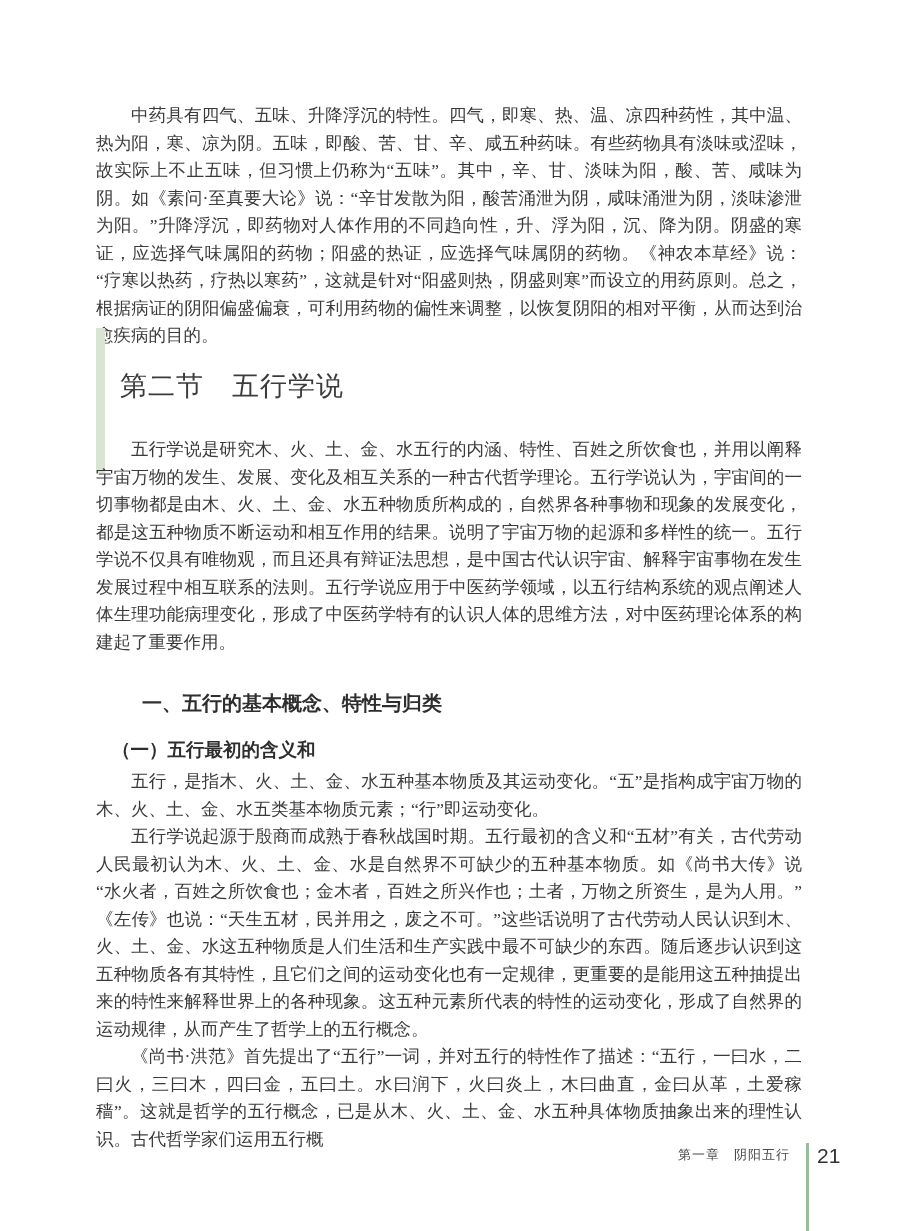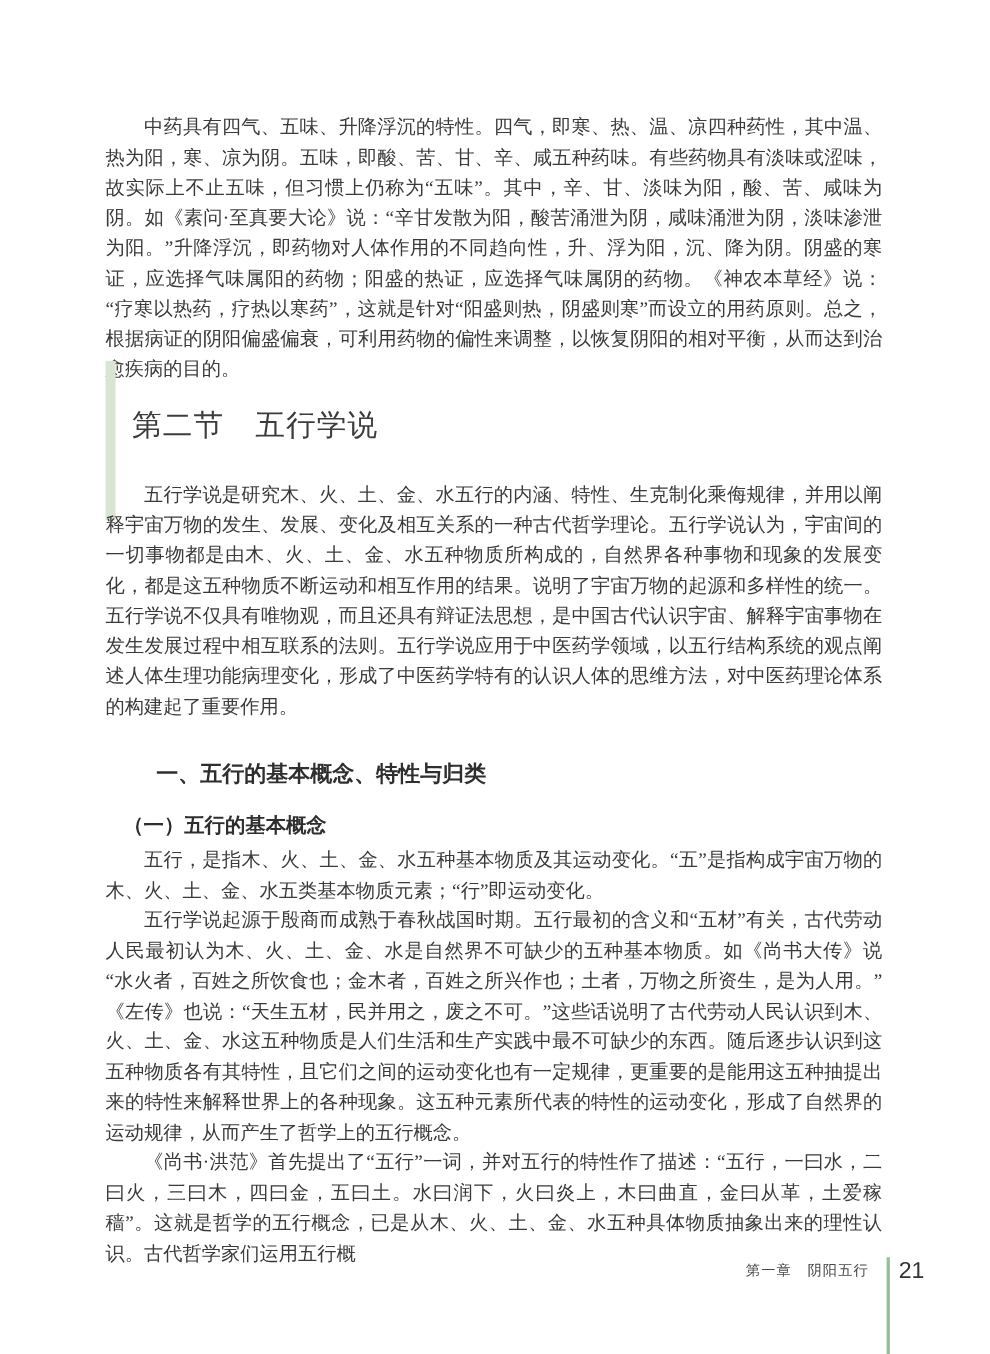--- a/index.html
+++ b/index.html
@@ -80,25 +80,25 @@
 <div class="page">
 
   <div class="body-text" style="top:102px;">
     <p>中药具有四气、五味、升降浮沉的特性。四气，即寒、热、温、凉四种药性，其中温、热为阳，寒、凉为阴。五味，即酸、苦、甘、辛、咸五种药味。有些药物具有淡味或涩味，故实际上不止五味，但习惯上仍称为“五味”。其中，辛、甘、淡味为阳，酸、苦、咸味为阴。如《素问·至真要大论》说：“辛甘发散为阳，酸苦涌泄为阴，咸味涌泄为阴，淡味渗泄为阳。”升降浮沉，即药物对人体作用的不同趋向性，升、浮为阳，沉、降为阴。阴盛的寒证，应选择气味属阳的药物；阳盛的热证，应选择气味属阴的药物。《神农本草经》说：“疗寒以热药，疗热以寒药”，这就是针对“阳盛则热，阴盛则寒”而设立的用药原则。总之，根据病证的阴阳偏盛偏衰，可利用药物的偏性来调整，以恢复阴阳的相对平衡，从而达到治愈疾病的目的。</p>
   </div>
 
   <div class="section-bar"></div>
   <div class="section-title">第二节　五行学说</div>
 
   <div class="body-text" style="top:436px;">
-    <p>五行学说是研究木、火、土、金、水五行的内涵、特性、生克制化乘侮规律，并用以阐释宇宙万物的发生、发展、变化及相互关系的一种古代哲学理论。五行学说认为，宇宙间的一切事物都是由木、火、土、金、水五种物质所构成的，自然界各种事物和现象的发展变化，都是这五种物质不断运动和相互作用的结果。说明了宇宙万物的起源和多样性的统一。五行学说不仅具有唯物观，而且还具有辩证法思想，是中国古代认识宇宙、解释宇宙事物在发生发展过程中相互联系的法则。五行学说应用于中医药学领域，以五行结构系统的观点阐述人体生理功能病理变化，形成了中医药学特有的认识人体的思维方法，对中医药理论体系的构建起了重要作用。</p>
+    <p>五行学说是研究木、火、土、金、水五行的内涵、特性、百姓之所饮食也，并用以阐释宇宙万物的发生、发展、变化及相互关系的一种古代哲学理论。五行学说认为，宇宙间的一切事物都是由木、火、土、金、水五种物质所构成的，自然界各种事物和现象的发展变化，都是这五种物质不断运动和相互作用的结果。说明了宇宙万物的起源和多样性的统一。五行学说不仅具有唯物观，而且还具有辩证法思想，是中国古代认识宇宙、解释宇宙事物在发生发展过程中相互联系的法则。五行学说应用于中医药学领域，以五行结构系统的观点阐述人体生理功能病理变化，形成了中医药学特有的认识人体的思维方法，对中医药理论体系的构建起了重要作用。</p>
   </div>
 
   <div class="heading-1">一、五行的基本概念、特性与归类</div>
-  <div class="heading-2">（一）五行的基本概念</div>
+  <div class="heading-2">（一）五行最初的含义和</div>
 
   <div class="body-text" style="top:768px;">
     <p>五行，是指木、火、土、金、水五种基本物质及其运动变化。“五”是指构成宇宙万物的木、火、土、金、水五类基本物质元素；“行”即运动变化。</p>
     <p>五行学说起源于殷商而成熟于春秋战国时期。五行最初的含义和“五材”有关，古代劳动人民最初认为木、火、土、金、水是自然界不可缺少的五种基本物质。如《尚书大传》说“水火者，百姓之所饮食也；金木者，百姓之所兴作也；土者，万物之所资生，是为人用。”《左传》也说：“天生五材，民并用之，废之不可。”这些话说明了古代劳动人民认识到木、火、土、金、水这五种物质是人们生活和生产实践中最不可缺少的东西。随后逐步认识到这五种物质各有其特性，且它们之间的运动变化也有一定规律，更重要的是能用这五种抽提出来的特性来解释世界上的各种现象。这五种元素所代表的特性的运动变化，形成了自然界的运动规律，从而产生了哲学上的五行概念。</p>
     <p>《尚书·洪范》首先提出了“五行”一词，并对五行的特性作了描述：“五行，一曰水，二曰火，三曰木，四曰金，五曰土。水曰润下，火曰炎上，木曰曲直，金曰从革，土爱稼穑”。这就是哲学的五行概念，已是从木、火、土、金、水五种具体物质抽象出来的理性认识。古代哲学家们运用五行概</p>
   </div>
 
   <div class="footer-chapter">第一章　阴阳五行</div>
   <div class="footer-line"></div>
   <div class="page-number">21</div>

